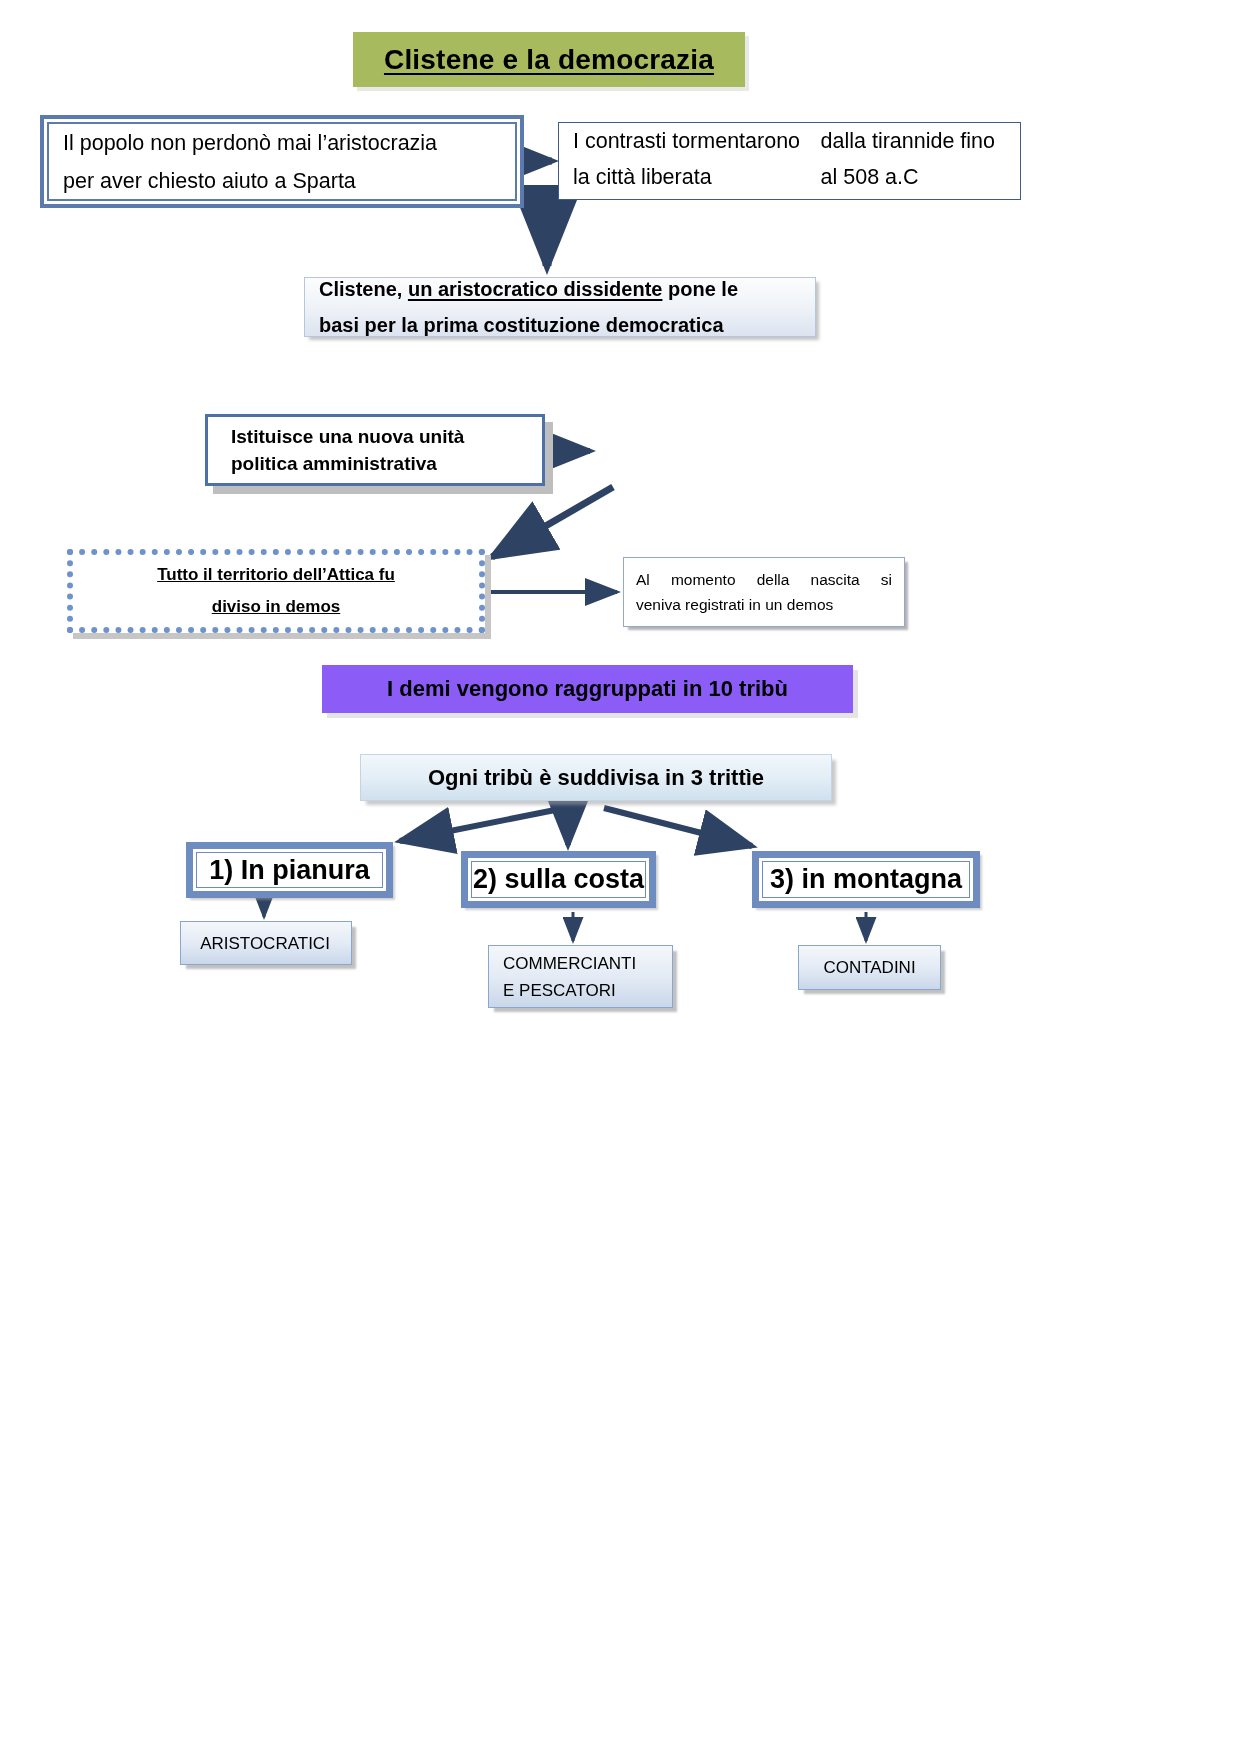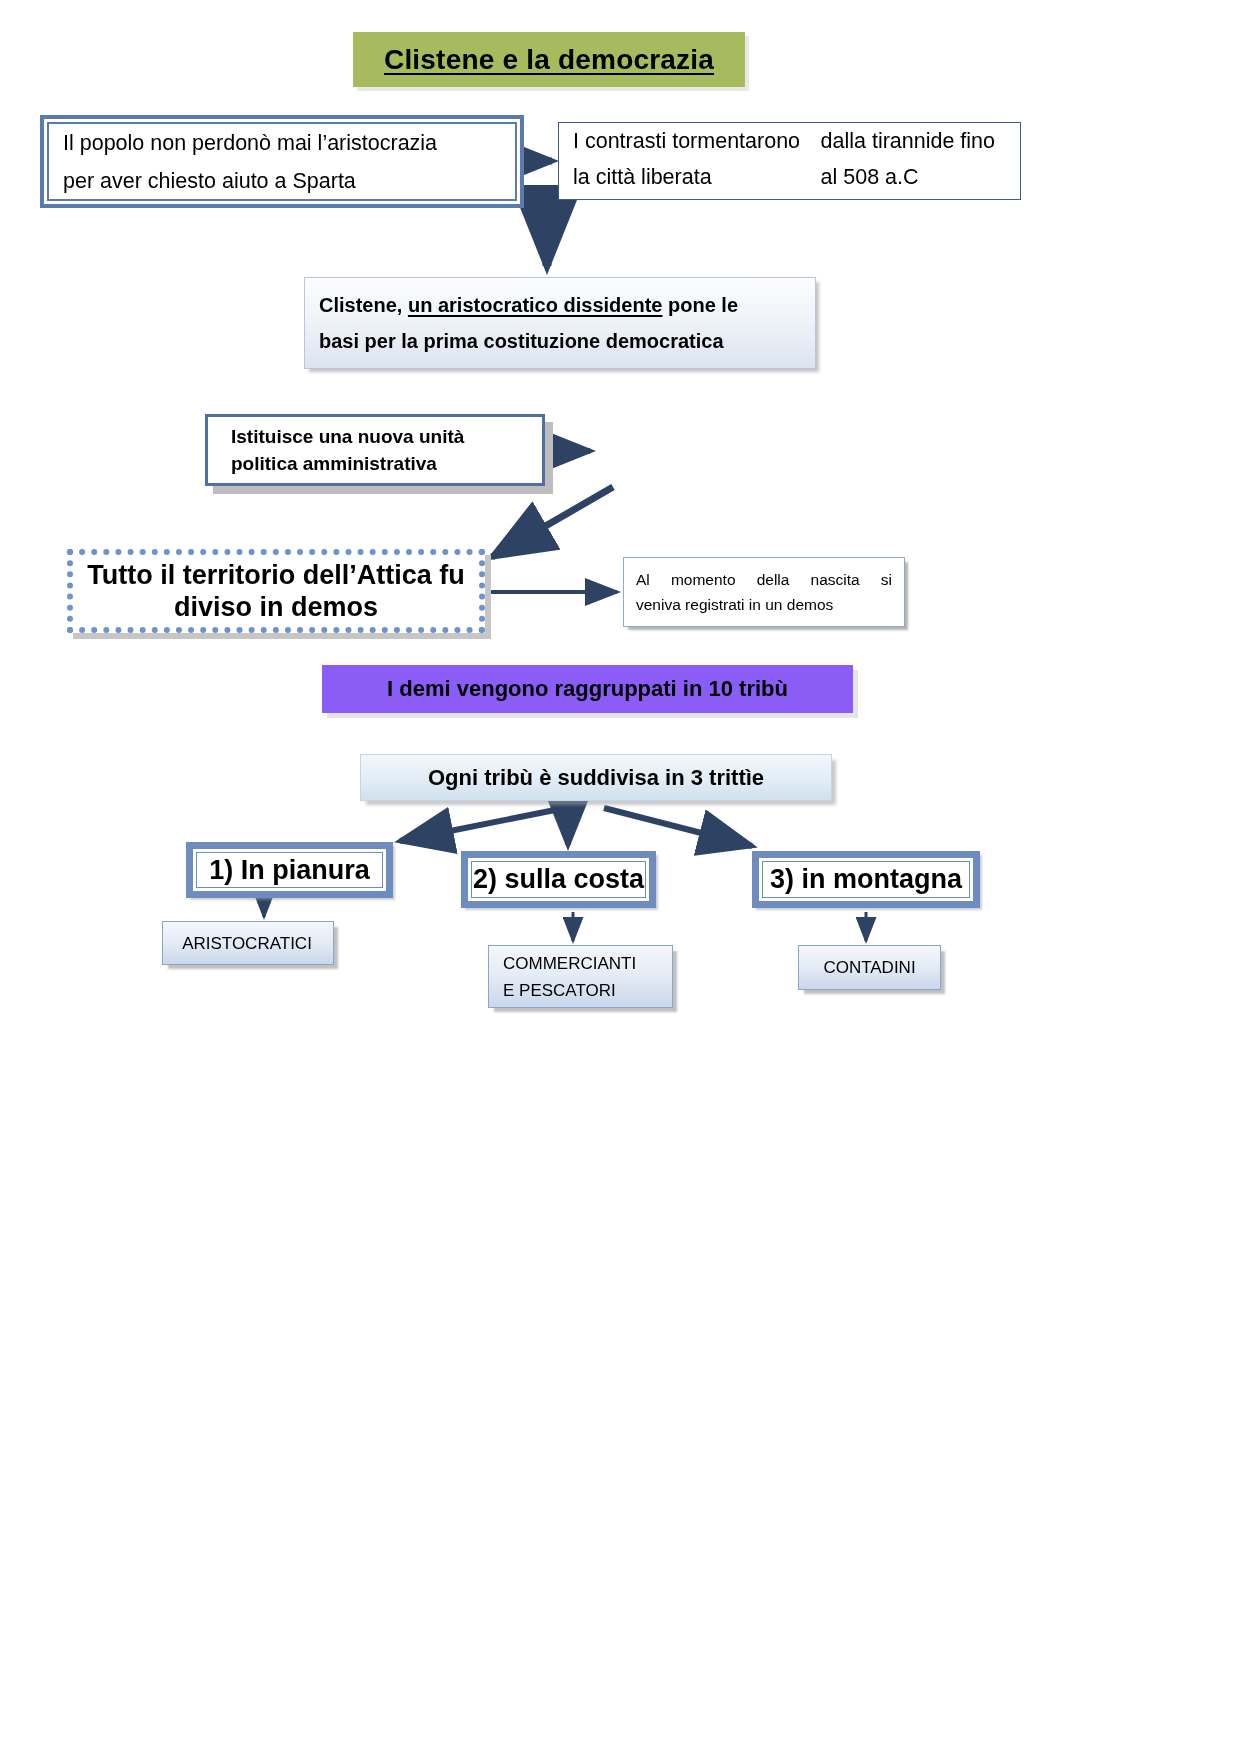--- a/index.html
+++ b/index.html
@@ -70,21 +70,21 @@
     display: flex;
     flex-direction: row;
     justify-content: center;
     padding: 0 14px;
   }
   #contrasti-box .line { font-size: 21.5px; line-height: 36px; }
 
   
   #clistene-box {
     left: 304px; top: 277px;
-    width: 512px; height: 92px;
+    width: 512px; height: 60px;
     border: 1px solid #B7C6DD;
     background: linear-gradient(to bottom, #FDFDFE 0%, #EDF1F7 55%, #DCE4F0 100%);
     box-shadow: 4px 4px 3px -1px rgba(150,150,150,.55);
     display: flex;
     flex-direction: column;
     justify-content: center;
     padding: 0 14px;
   }
   #clistene-box .line { font-size: 20px; font-weight: bold; line-height: 36px; }
   .u { text-decoration: underline; text-underline-offset: 3px; }
@@ -121,21 +121,21 @@
     left: 67px; top: 549px;
     width: 418px; height: 84px;
     border: 6px dotted #6E92CB;
     background: #ffffff;
     box-shadow: 6px 6px 0 0 #C6C6C6;
     display: flex;
     flex-direction: column;
     justify-content: center;
     align-items: center;
   }
-  #attica-box .line { font-size: 27px; font-weight: bold; line-height: 32px; }
+  #attica-box .line { font-size: 17px; font-weight: bold; line-height: 32px; text-decoration: underline; }
 
   
   #nascita-box {
     left: 623px; top: 557px;
     width: 282px; height: 70px;
     border: 1.5px solid #8FA9D0;
     background: #ffffff;
     box-shadow: 4px 4px 2px -1px rgba(140,140,140,.65);
     display: flex;
     flex-direction: column;
@@ -197,21 +197,21 @@
   .leaf-box {
     border: 1px solid #8AA6CE;
     background: linear-gradient(to bottom, #F4F7FB 0%, #E4EBF5 50%, #C9D7EA 100%);
     box-shadow: 5px 5px 2px -1px rgba(150,150,150,.6);
     display: flex;
     flex-direction: column;
     justify-content: center;
     padding: 0 14px;
   }
   .leaf-box .line { font-size: 17px; line-height: 27px; }
-  #aristocratici-box { left: 162px; top: 921px; width: 172px; height: 44px; align-items: center; padding-left: 12px; }
+  #aristocratici-box { left: 180px; top: 921px; width: 172px; height: 44px; align-items: center; padding-left: 12px; }
   #commercianti-box  { left: 488px; top: 945px; width: 185px; height: 63px; }
   #contadini-box     { left: 798px; top: 945px; width: 143px; height: 45px; align-items: center; }
 
   
   .arrow-svg { position: absolute; left: 0; top: 0; overflow: visible; }
 </style>
 </head>
 <body>
 
 <div class="canvas">

